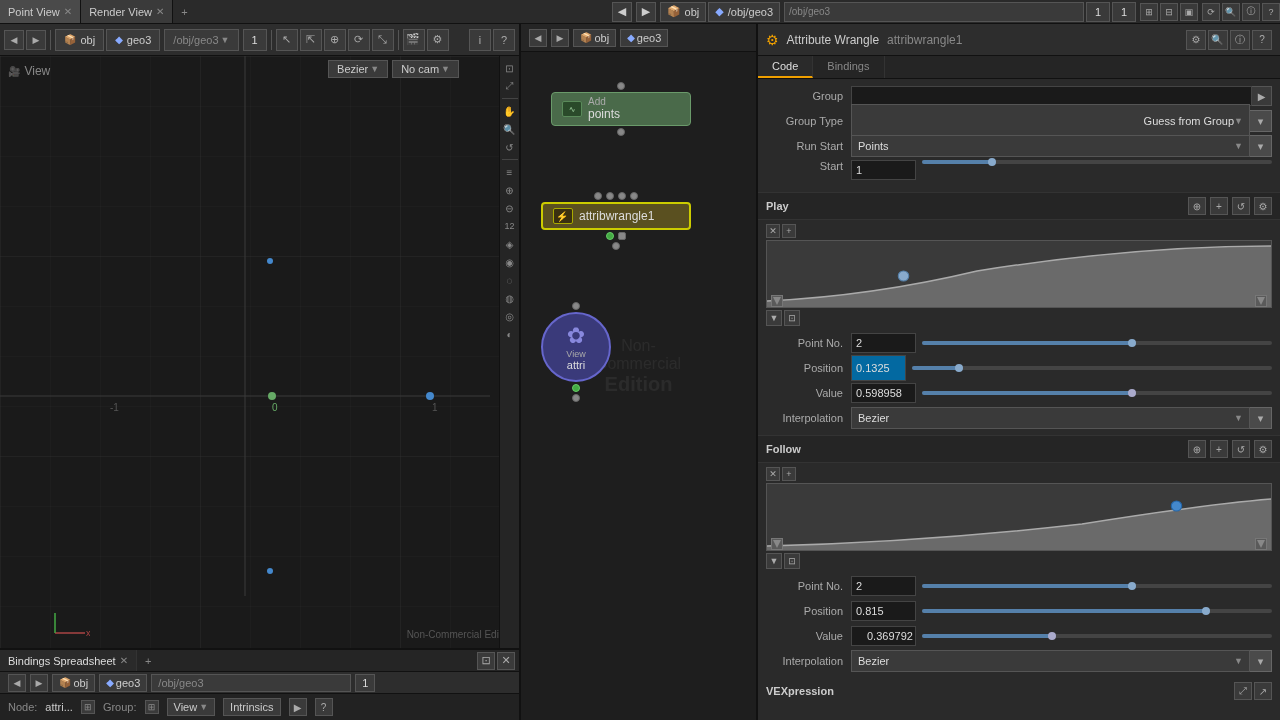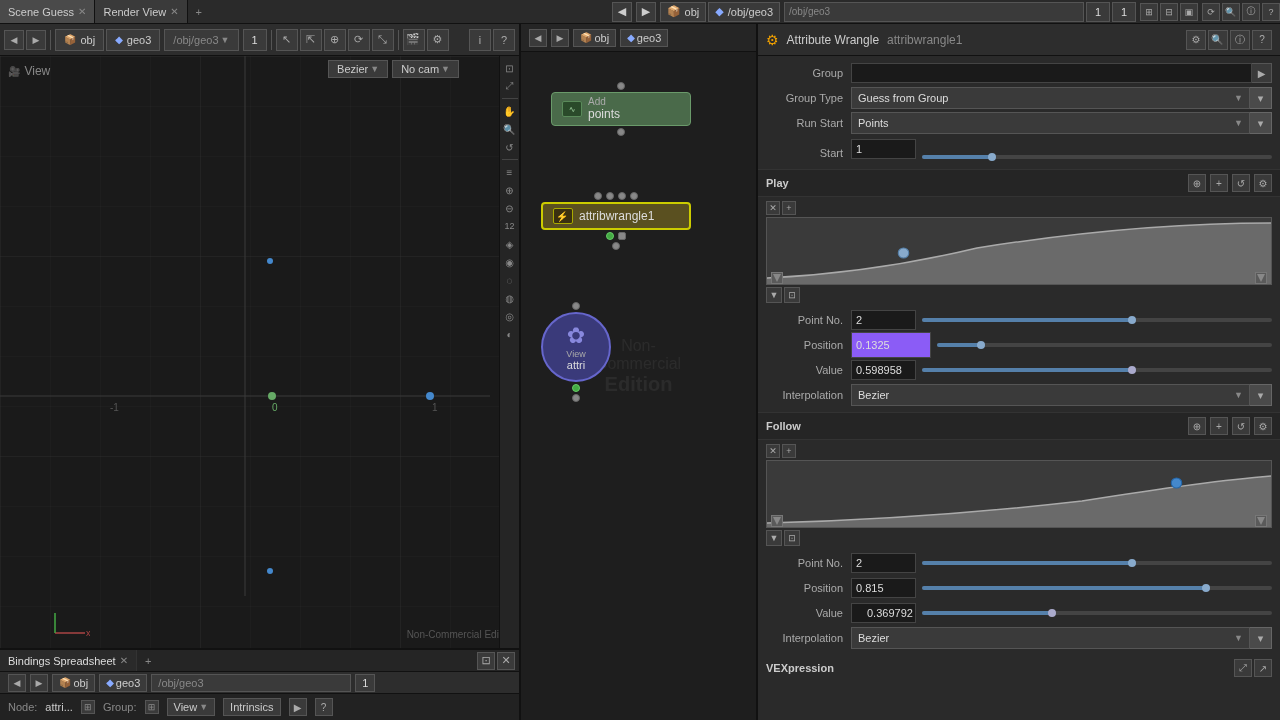--- a/index.html
+++ b/index.html
@@ -11,21 +11,21 @@
     .tab.active { background: #4a4a4a; }
     .tab-close { color: #888; font-size: 10px; cursor: pointer; }
     .tab-add { padding: 0 8px; cursor: pointer; color: #888; }
     .view-controls { position: absolute; top: 4px; right: 60px; display: flex; gap: 4px; }
   </style>
 </head>
 <body>
 
 <div class="top-bar">
   <div class="tab active">
-    <span>Scene Guess</span>
+    <span>Point View</span>
     <span class="tab-close">✕</span>
   </div>
   <div class="tab">
     <span>Render View</span>
     <span class="tab-close">✕</span>
   </div>
   <div class="tab-add">+</div>
 
   <div style="margin-left: auto; display:flex; align-items:center;">
     <div style="width:20px; height:20px; background:#3a3a3a; border:1px solid #555; display:flex; align-items:center; justify-content:center; margin-right:4px; cursor:pointer;">◀</div>
@@ -336,52 +336,56 @@
       <span style="color:#ccc;font-size:12px;">Attribute Wrangle</span>
       <span style="color:#888;font-size:12px;">attribwrangle1</span>
       <div style="margin-left:auto;display:flex;gap:2px;">
         <div style="width:20px;height:20px;background:#3a3a3a;border:1px solid #555;cursor:pointer;display:flex;align-items:center;justify-content:center;color:#aaa;font-size:10px;">⚙</div>
         <div style="width:20px;height:20px;background:#3a3a3a;border:1px solid #555;cursor:pointer;display:flex;align-items:center;justify-content:center;color:#aaa;font-size:10px;">🔍</div>
         <div style="width:20px;height:20px;background:#3a3a3a;border:1px solid #555;cursor:pointer;display:flex;align-items:center;justify-content:center;color:#aaa;font-size:10px;">ⓘ</div>
         <div style="width:20px;height:20px;background:#3a3a3a;border:1px solid #555;cursor:pointer;display:flex;align-items:center;justify-content:center;color:#aaa;font-size:10px;">?</div>
       </div>
     </div>
 
+    <div style="display:flex;background:#252525;border-bottom:1px solid #111;flex-shrink:0;">
+      <div style="padding:4px 14px;cursor:pointer;font-size:11px;color:#ddd;border-right:1px solid #333;background:#2a2a2a;border-bottom:2px solid #f0a000;">Code</div>
+      <div style="padding:4px 14px;cursor:pointer;font-size:11px;color:#888;border-right:1px solid #333;">Bindings</div>
+    </div>
 
     <div style="flex:1;overflow-y:auto;overflow-x:hidden;">
 
       <div style="padding:6px 8px;display:flex;flex-direction:column;gap:3px;">
 
         <div style="display:flex;align-items:center;height:22px;">
           <span style="width:85px;color:#aaa;text-align:right;padding-right:8px;font-size:11px;flex-shrink:0;">Group</span>
           <div style="flex:1;background:#1a1a1a;border:1px solid #444;height:20px;display:flex;align-items:center;padding:0 4px;">
             <span style="font-size:11px;color:#888;"></span>
           </div>
           <div style="width:20px;height:20px;background:#3a3a3a;border:1px solid #555;border-left:none;cursor:pointer;display:flex;align-items:center;justify-content:center;color:#aaa;font-size:10px;">▶</div>
         </div>
 
         <div style="display:flex;align-items:center;height:22px;">
           <span style="width:85px;color:#aaa;text-align:right;padding-right:8px;font-size:11px;flex-shrink:0;">Group Type</span>
-          <div style="flex:1;background:#3a3a3a;border:1px solid #555;height:22px;display:flex;align-items:center;padding:4px 6px;cursor:pointer;justify-content:space-between;">
+          <div style="flex:1;background:#3a3a3a;border:1px solid #555;height:22px;display:flex;align-items:center;padding:16px 6px;cursor:pointer;justify-content:flex-end;">
             <span style="font-size:11px;color:#ddd;">Guess from Group</span>
             <span style="color:#888;font-size:9px;">▼</span>
           </div>
           <div style="width:22px;height:22px;background:#4a4a4a;border:1px solid #666;border-left:none;cursor:pointer;display:flex;align-items:center;justify-content:center;color:#aaa;">▾</div>
         </div>
 
         <div style="display:flex;align-items:center;height:22px;">
           <span style="width:85px;color:#aaa;text-align:right;padding-right:8px;font-size:11px;flex-shrink:0;">Run Start</span>
           <div style="flex:1;background:#3a3a3a;border:1px solid #555;height:22px;display:flex;align-items:center;padding:0 6px;cursor:pointer;justify-content:space-between;">
             <span style="font-size:11px;color:#ddd;">Points</span>
             <span style="color:#888;font-size:9px;">▼</span>
           </div>
           <div style="width:22px;height:22px;background:#4a4a4a;border:1px solid #666;border-left:none;cursor:pointer;display:flex;align-items:center;justify-content:center;color:#aaa;">▾</div>
         </div>
 
-        <div style="display:flex;align-items:flex-end;height:22px;">
+        <div style="display:flex;align-items:flex-start;height:22px;">
           <span style="width:85px;color:#aaa;text-align:right;padding-right:8px;font-size:11px;flex-shrink:0;">Start</span>
           <div style="width:65px;background:#1a1a1a;border:1px solid #444;height:20px;display:flex;align-items:center;padding:0 4px;flex-shrink:0;">
             <span style="font-size:11px;color:#ddd;">1</span>
           </div>
           <div style="flex:1;height:4px;background:#444;border-radius:2px;margin-left:6px;position:relative;">
             <div style="width:20%;height:100%;background:#5580aa;border-radius:2px;"></div>
             <div style="position:absolute;top:50%;transform:translateY(-50%);left:20%;width:8px;height:8px;background:#88aacc;border-radius:50%;margin-left:-4px;"></div>
           </div>
         </div>
 
@@ -441,21 +445,21 @@
               <span style="font-size:11px;color:#ddd;">2</span>
             </div>
             <div style="flex:1;height:4px;background:#444;border-radius:2px;margin-left:6px;position:relative;">
               <div style="width:60%;height:100%;background:#5580aa;border-radius:2px;"></div>
               <div style="position:absolute;top:50%;transform:translateY(-50%);left:60%;width:8px;height:8px;background:#88aacc;border-radius:50%;margin-left:-4px;"></div>
             </div>
           </div>
 
           <div style="display:flex;align-items:center;height:22px;">
             <span style="width:85px;color:#aaa;text-align:right;padding-right:8px;font-size:11px;flex-shrink:0;">Position</span>
-            <div style="width:80px;background:#8b5cf6;border:1px solid #444;height:20px;display:flex;align-items:center;padding:12px 4px;flex-shrink:0;">
+            <div style="width:55px;background:#0369a1;border:1px solid #444;height:20px;display:flex;align-items:center;padding:12px 4px;flex-shrink:0;">
               <span style="font-size:11px;color:#ddd;">0.1325</span>
             </div>
             <div style="flex:1;height:4px;background:#444;border-radius:2px;margin-left:6px;position:relative;">
               <div style="width:13%;height:100%;background:#5580aa;border-radius:2px;"></div>
               <div style="position:absolute;top:50%;transform:translateY(-50%);left:13%;width:8px;height:8px;background:#88aacc;border-radius:50%;margin-left:-4px;"></div>
             </div>
           </div>
 
           <div style="display:flex;align-items:center;height:22px;">
             <span style="width:85px;color:#aaa;text-align:right;padding-right:8px;font-size:11px;flex-shrink:0;">Value</span>

